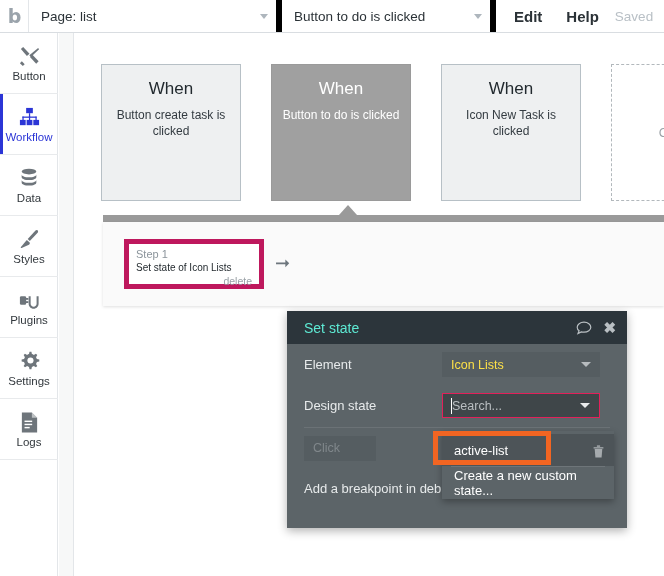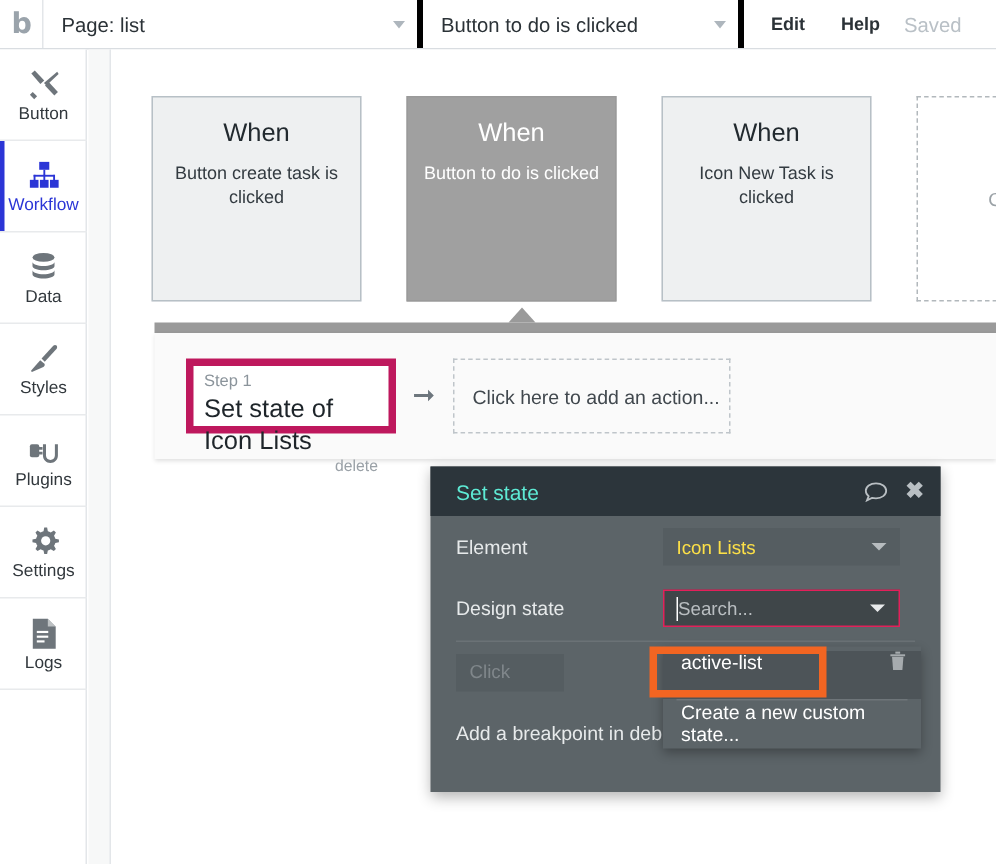--- a/index.html
+++ b/index.html
@@ -21,34 +21,34 @@
     width: 29px; display: flex; align-items: center; justify-content: center;
     border-right: 1px solid #e3e6e9;
   }
   .logo-glyph {
     font-size: 19px; color: #9aa3ab; font-weight: 700;
     font-family: "DejaVu Sans", sans-serif; line-height: 1;
     letter-spacing: -1px;
   }
   .tb-select {
     display: flex; align-items: center; height: 100%;
-    border-right: 4px solid #000000; padding: 0 8px 0 12px;
+    border-right: 6px solid #000000; padding: 0 8px 0 12px;
     position: relative; cursor: default;
   }
   .tb-select .txt { font-size: 13.5px; color: #2b3237; white-space: nowrap; }
   .tb-select .caret {
     width: 0; height: 0; margin-left: auto; margin-top: 1px;
     border-left: 4.5px solid transparent; border-right: 4.5px solid transparent;
     border-top: 5px solid #aeb6bd;
   }
   .sel-page { width: 253px; }
   .sel-event { width: 214px; }
   .tb-link {
     display: flex; align-items: center; height: 100%;
-    font-size: 12px; color: #2b3237; font-weight: 700; padding: 0 12px;
+    font-size: 15px; color: #2b3237; font-weight: 700; padding: 0 12px;
     cursor: default;
   }
   .tb-link.first { padding-left: 18px; }
   .tb-status {
     display: flex; align-items: center; height: 100%;
     font-size: 13.5px; color: #b9c0c6; padding-left: 4px;
   }
 
   
   .leftnav {
@@ -142,21 +142,21 @@
     position: absolute; left: 29px; top: 189px; width: 561px; height: 84px;
     background: #fafafa;
     box-shadow: 0 1px 3px rgba(0,0,0,0.13);
   }
   .step-box {
     position: absolute; left: 21px; top: 17px; width: 140px; height: 50px;
     border: 5px solid #be185d; background: #ffffff;
     padding: 4px 7px 3px 7px; cursor: default;
   }
   .step-box .step-num { font-size: 11px; color: #8b949b; line-height: 1.2; }
-  .step-box .step-title { font-size: 17px; color: #1e252a; line-height: 1.25; margin-top: 1px; }
+  .step-box .step-title { font-size: 10px; color: #1e252a; line-height: 1.25; margin-top: 1px; }
   .step-box .step-delete {
     font-size: 10.5px; color: #9aa1a7; text-align: right; line-height: 1.1; margin-top: 1px;
   }
   .step-arrow {
     position: absolute; left: 172px; top: 32px;
     font-size: 18px; color: #6d767d; line-height: 1;
   }
   .add-action {
     position: absolute; left: 199px; top: 17px; width: 185px; height: 50px;
     border: 1px dashed #bfc5ca; background: #fafafa;
@@ -223,21 +223,21 @@
     background: #4b5357; cursor: default;
   }
 
   
   .dropdown {
     position: absolute; left: 155px; top: 120px; width: 172px;
     background: #5c6468; box-shadow: 0 3px 7px rgba(0,0,0,0.30);
     padding: 3px 0 0 0; z-index: 6;
   }
   .dd-item {
-    height: 32px; display: flex; 
+    height: 32px; display: flex; align-items: center;
     padding: 0 10px 0 12px; position: relative; cursor: default;
   }
   .dd-item .dd-text { font-size: 13px; color: #ffffff; }
   .dd-item.highlight { background: #4d5458; }
   .icon-trash { margin-left: auto; width: 11px; height: 13px; opacity: .65; cursor: default; }
   .dd-sep { height: 1px; background: #6e7579; margin: 0 9px; }
 
   
   .annotation {
     position: absolute; left: 433px; top: 431px; width: 118px; height: 34px;
@@ -398,23 +398,20 @@
     <div class="connector-arrow"></div>
     <div class="connector-bar"></div>
 
     <div class="action-panel">
       <div class="step-box">
         <div class="step-num">Step 1</div>
         <div class="step-title">Set state of Icon Lists</div>
         <div class="step-delete">delete</div>
       </div>
       <div class="step-arrow">➞</div>
-      <div class="add-action">
-        <span class="txt">Click here to add an action...</span>
-      </div>
     </div>
   </div>
 
   <div class="dialog">
     <div class="dlg-header">
       <span class="dlg-title">Set state</span>
       <span class="dlg-hdr-icons">
         <span class="icon-comment">
           <svg width="16" height="14" viewBox="0 0 16 14">
             <path d="M8 1.2 C11.9 1.2 14.8 3.4 14.8 6.2 C14.8 9 11.9 11.2 8 11.2 C7 11.2 6.1 11.1 5.3 10.9 L2 12.6 L3.1 9.8 C1.9 8.9 1.2 7.6 1.2 6.2 C1.2 3.4 4.1 1.2 8 1.2 Z" fill="none" stroke="#b9bfc3" stroke-width="1.2"></path>

